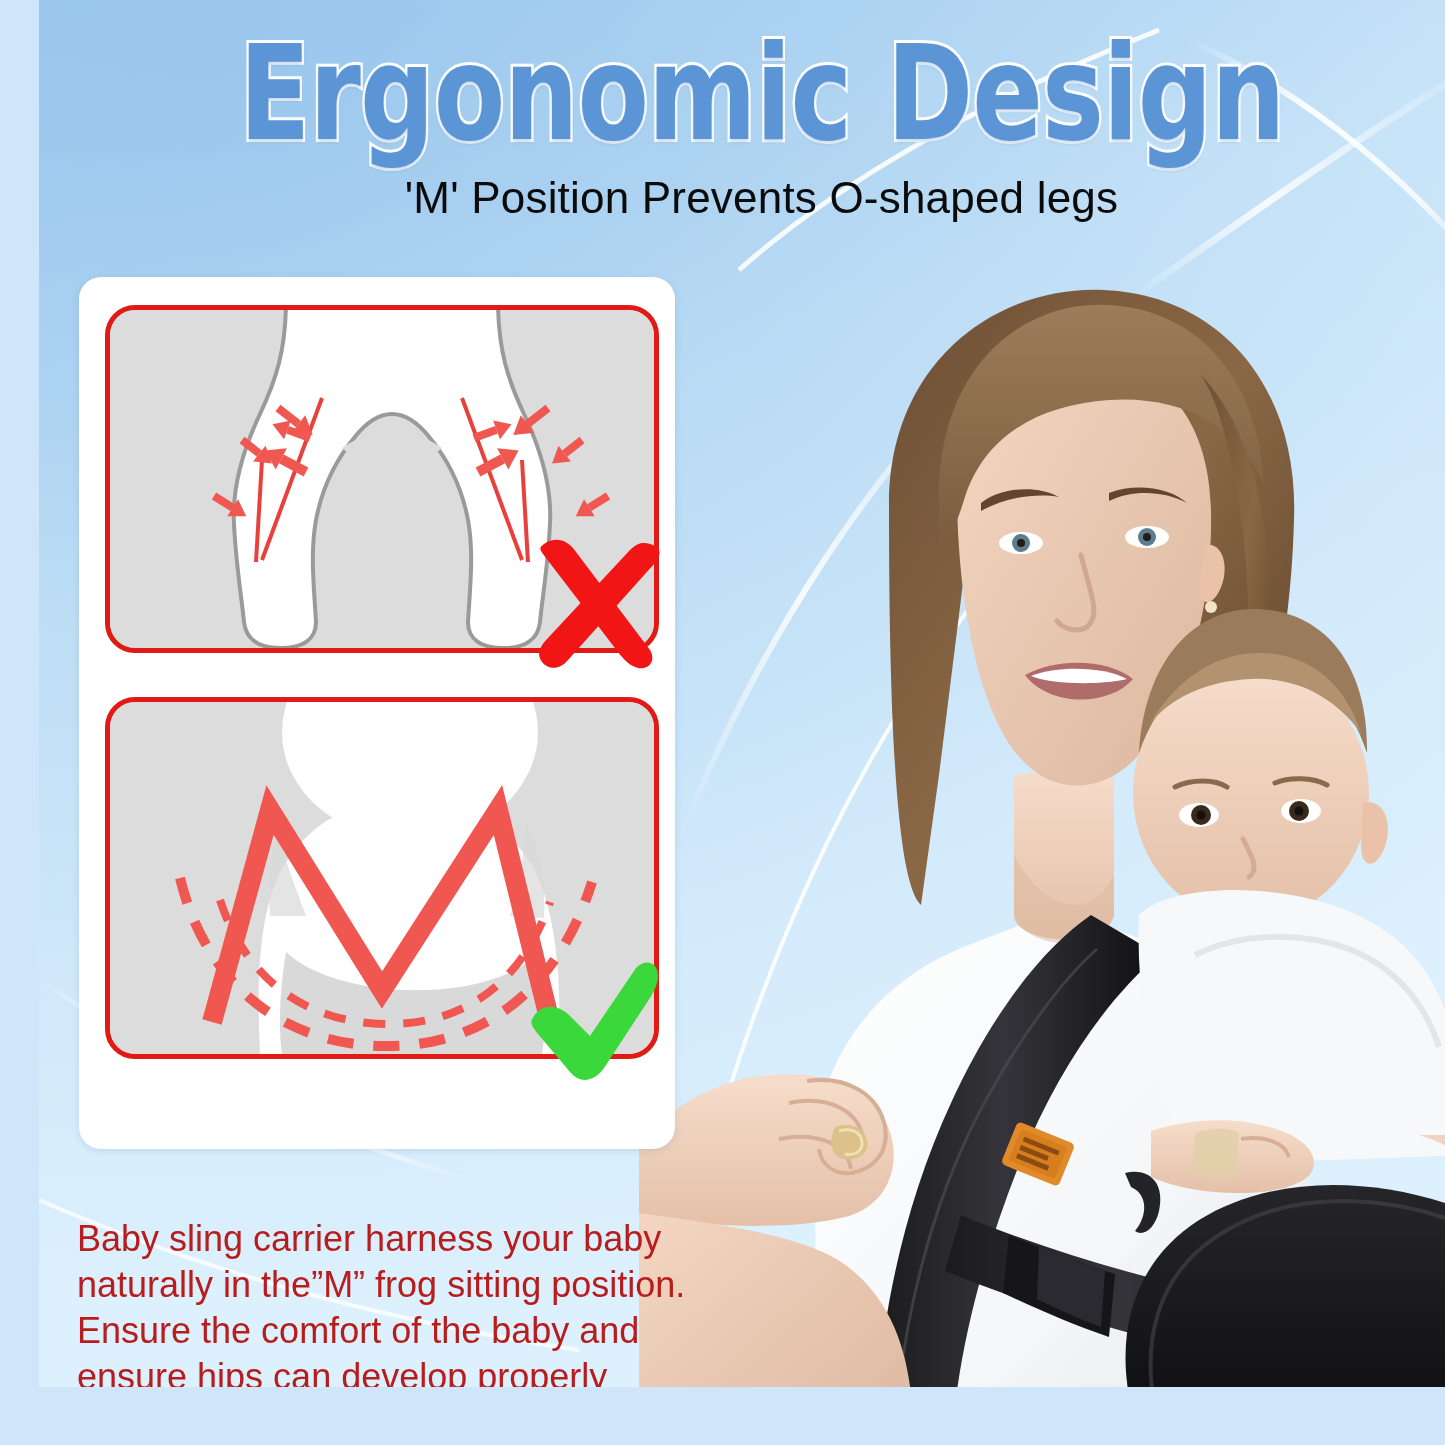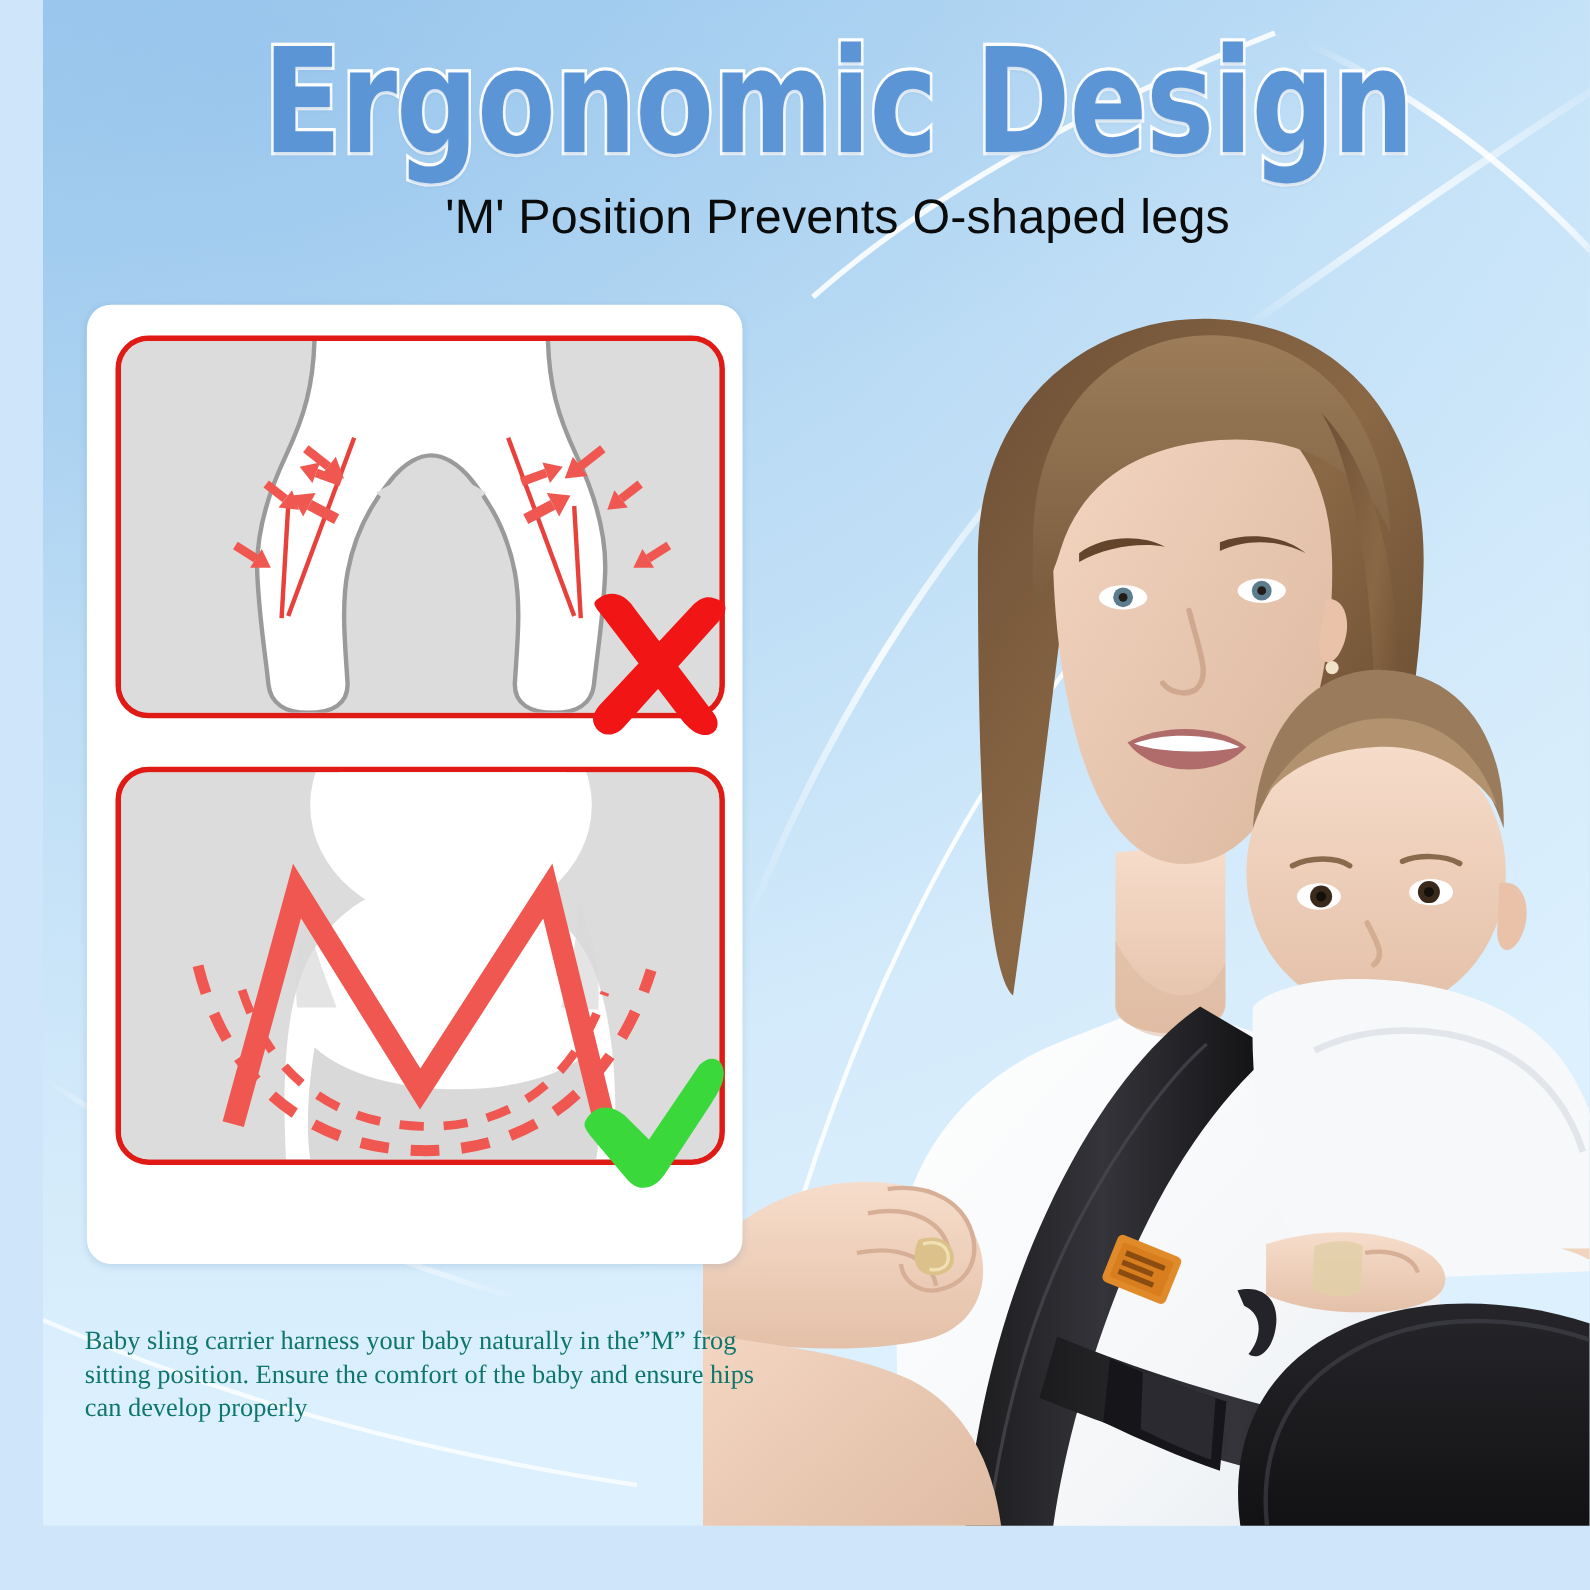--- a/index.html
+++ b/index.html
@@ -70,22 +70,22 @@
   #panel-top{top:28px;height:338px;}
   #panel-bottom{top:420px;height:352px;}
 
   .mark{position:absolute;z-index:9;}
   #cross-mark{right:-18px;bottom:-26px;width:150px;height:150px;}
   #check-mark{right:-6px;bottom:-28px;width:132px;height:122px;}
 
   
   .caption{
     position:absolute;left:38px;top:1180px;width:630px;z-index:5;
-    font-family:Liberation Serif, serif;
-    font-size:24px;line-height:1.28;color:#0f766e;
+    font-family:Liberation Sans, sans-serif;
+    font-size:36px;line-height:1.28;color:#b91c1c;
   }
 </style>
 </head>
 <body>
 
 <div id="stage">
 
   <div class="bg-base"></div>
   <div class="bg-tint"></div>
 

